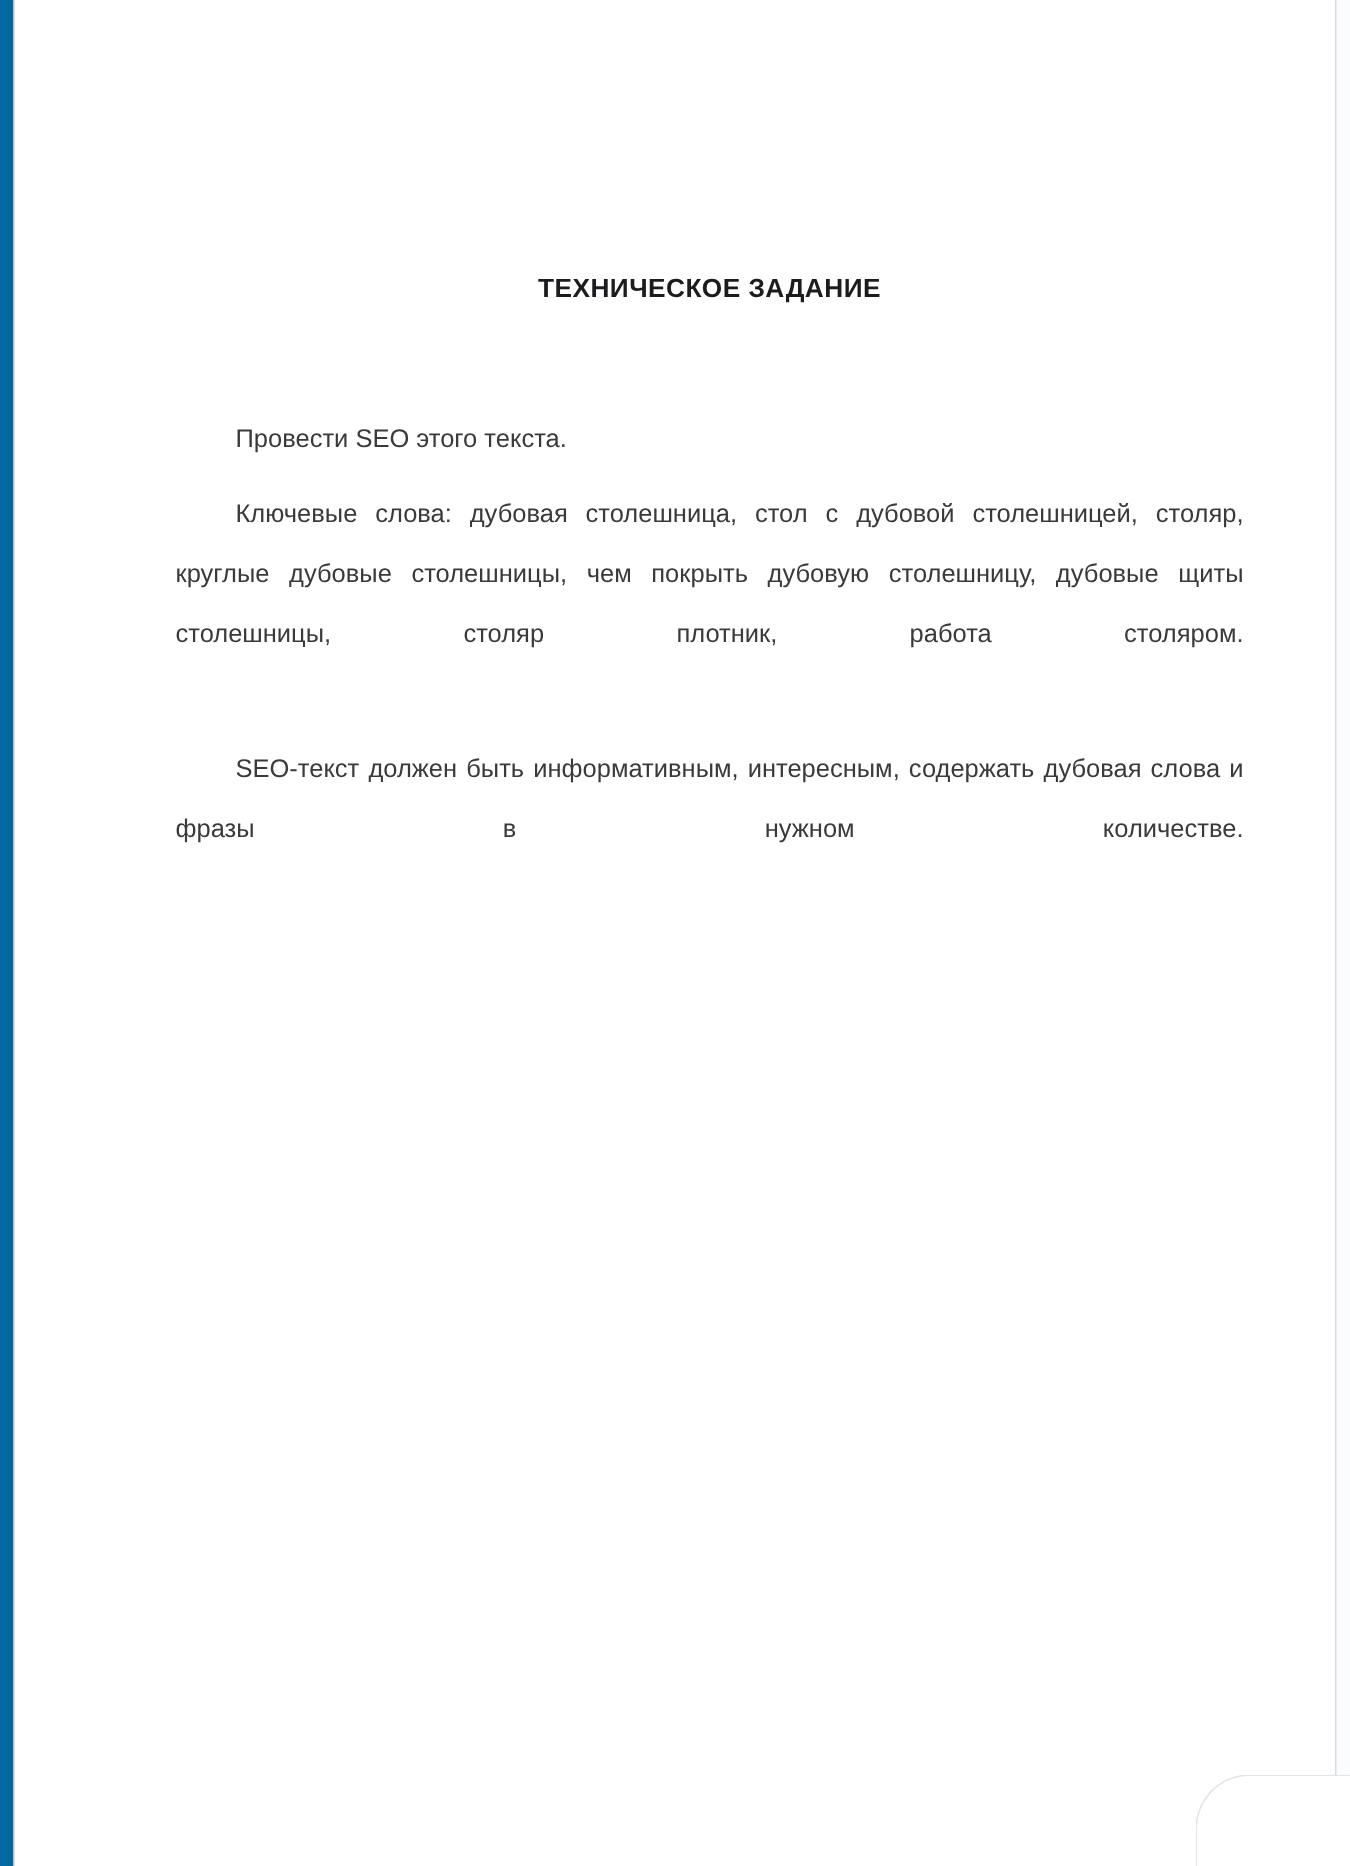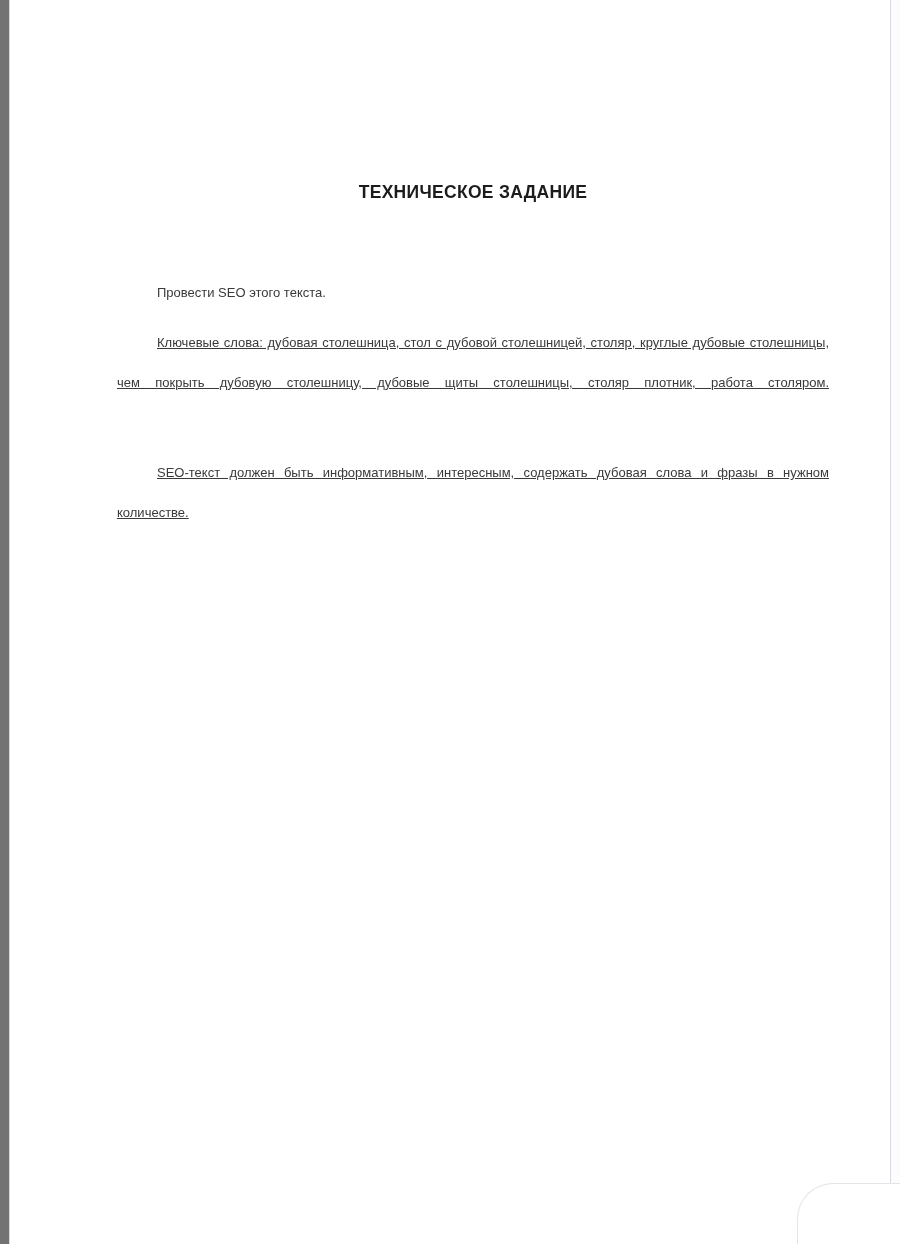--- a/index.html
+++ b/index.html
@@ -11,21 +11,21 @@
     height: 1244px;
     background: #fbfcfe;
     font-family: "Liberation Sans", sans-serif;
     overflow: hidden;
   }
 
   .page-viewport {
     position: relative;
     width: 820px;
     height: 1244px;
-    background: #737373;
+    background: #0369a1;
   }
 
   
   .document-sheet {
     position: absolute;
     left: 9px;
     top: 0;
     width: 882px;
     height: 1244px;
     background: #ffffff;
@@ -65,36 +65,35 @@
     letter-spacing: 0.3px;
     color: #1c1c1e;
   }
 
   .body-block {
     margin-top: 70px;
   }
 
   p.doc-para {
     margin: 0;
-    font-size: 13px;
+    font-size: 17px;
     line-height: 40px;
     color: #3a3a3c;
     text-align: justify;
     text-indent: 40px;
     -webkit-hyphens: none;
     hyphens: none;
   }
 
   p.doc-para.first-para {
     text-align: left;
   }
 
   p.doc-para + p.doc-para {
     margin-top: 10px;
-    text-decoration: underline;
   }
 
   
   p.doc-para.justified-block {
     text-align: justify;
   }
   p.doc-para.justified-block::after {
     content: "";
     display: inline-block;
     width: 100%;

